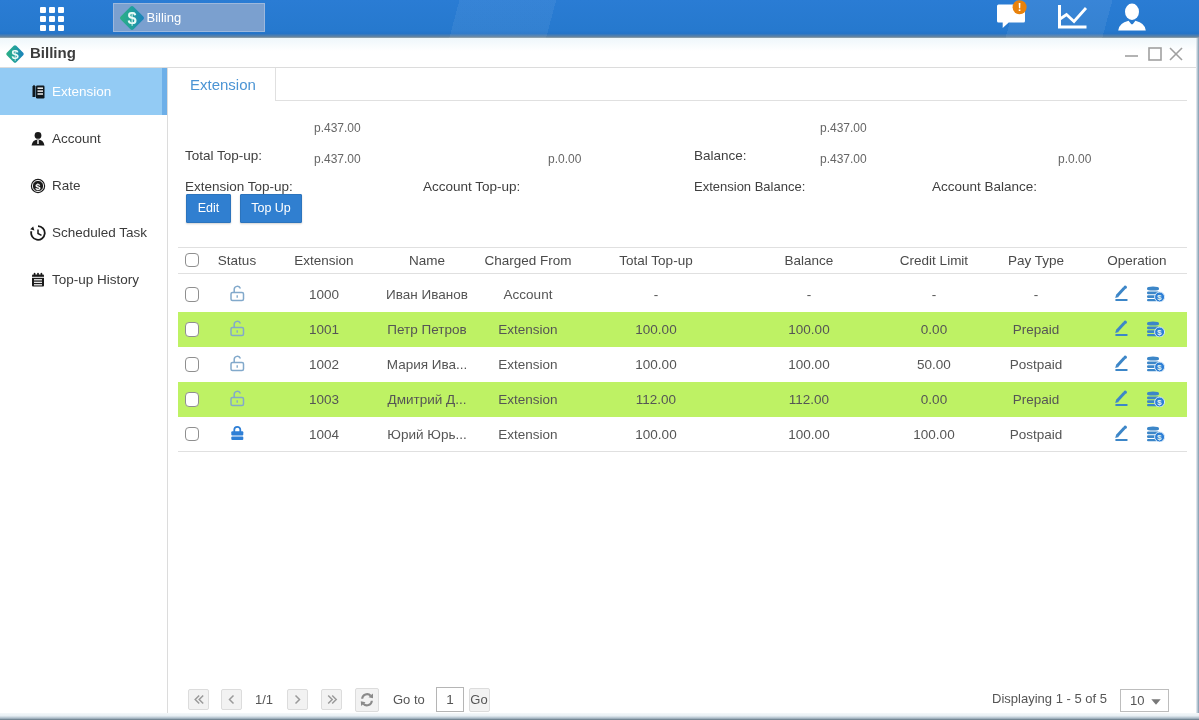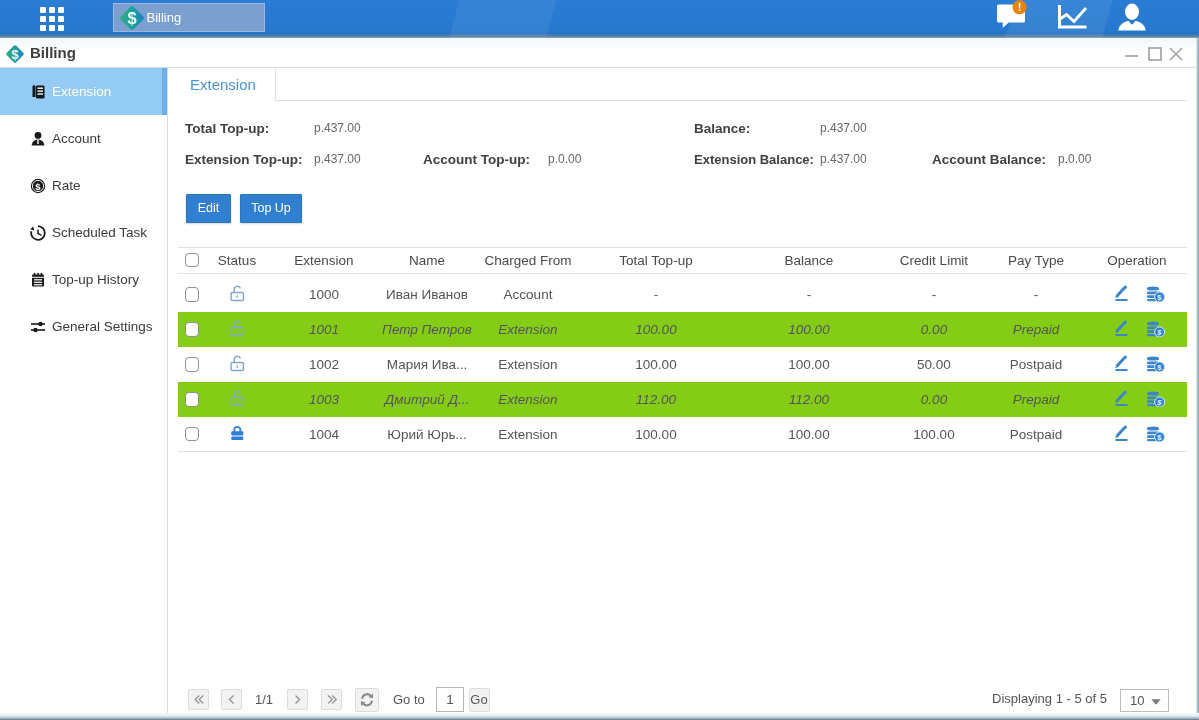--- a/index.html
+++ b/index.html
@@ -37,32 +37,32 @@
 .sitem.sel { background:#93cbf4; color:#fff; }
 .sitem.sel:after { content:""; position:absolute; right:0; top:0; width:5px; height:47px; background:#6dafe8; }
 
 
 #content { position:absolute; left:169px; top:68px; width:1030px; height:649px; background:#fff; }
 #tabbar { position:absolute; left:0; top:0; width:1030px; height:33px; }
 #tabline { position:absolute; left:107px; top:32px; width:911px; height:1px; background:#e0e0e0; }
 #tab { position:absolute; left:7px; top:0; width:100px; height:33px; border-right:1px solid #e0e0e0;
   color:#4b94d4; font-size:15px; text-align:left; padding-left:14px; line-height:33px; }
 
-.lbl { position:absolute; font-size:13.5px; font-weight:bold; color:#404040; }
+.lbl { position:absolute; font-size:13.5px; font-weight:normal; color:#404040;margin-top:27px; }
 .val { position:absolute; font-size:12px; color:#666;text-align:right; }
 
 .bbtn { position:absolute; top:126px; height:29px; background:#307fd0; border:1px solid #2c74bd;
   border-radius:1px; color:#fff; font-size:12.5px; text-align:center; line-height:27px;
   box-shadow:0 1px 2px rgba(0,0,0,0.18); }
 
 
 #tbl { position:absolute; left:9px; top:178.5px; width:1009px; }
 .trow { display:flex; height:35px; align-items:center; font-size:13.5px; color:#555; }
 .trow.hdr { height:27px; border-top:1px solid #e0e0e0; border-bottom:1px solid #e0e0e0; color:#4a4a4a; }
-.trow.alt { background:#84cc16;font-style:italic; }
+.trow.alt { background:#bef264; }
 .trow.r1 { height:35px; }
 #tbl .spc { height:3.5px; }
 .trow.last { border-bottom:1px solid #e0e0e0; }
 .c { text-align:center; flex:none; }
 .c1{width:28px;} .c2{width:62px;} .c3{width:112px;} .c4{width:94px;} .c5{width:108px;}
 .c6{width:148px;} .c7{width:158px;} .c8{width:92px;} .c9{width:112px;} .c10{width:90px;}
 .cbx { width:14.5px; height:14.5px; border:1.5px solid #8f8f8f; border-radius:4px; background:#fff; margin:0 auto; }
 
 
 #footer { position:absolute; left:0; top:621px; width:1030px; height:24px; font-size:13px; color:#555; }
@@ -227,30 +227,20 @@
             <rect x="3.8" y="0.8" width="1.6" height="3.4" rx="0.8"></rect>
             <rect x="7.2" y="0.8" width="1.6" height="3.4" rx="0.8"></rect>
             <rect x="10.6" y="0.8" width="1.6" height="3.4" rx="0.8"></rect>
           </g>
           <g fill="#fff">
             <rect x="4" y="7.2" width="8" height="1.2"></rect>
             <rect x="4" y="9.7" width="8" height="1.2"></rect>
             <rect x="4" y="12.2" width="8" height="1.2"></rect>
           </g>
         </svg>Top-up History</div>
-    <div class="sitem"><svg width="16" height="16" viewBox="0 0 16 16">
-          <g stroke="#1a1a1a" stroke-width="1.6">
-            <line x1="1" y1="5" x2="15" y2="5"></line>
-            <line x1="1" y1="11" x2="15" y2="11"></line>
-          </g>
-          <g fill="#1a1a1a">
-            <circle cx="10.5" cy="5" r="2.2"></circle>
-            <circle cx="5.5" cy="11" r="2.2"></circle>
-          </g>
-        </svg>General Settings</div>
   </div>
 
   <div id="content">
     <div id="tabbar">
       <div id="tab">Extension</div>
       <div id="tabline"></div>
     </div>
 
     <div class="lbl" style="left:16px;top:53px">Total Top-up:</div>
     <div class="val" style="left:145px;top:53px">p.437.00</div>

